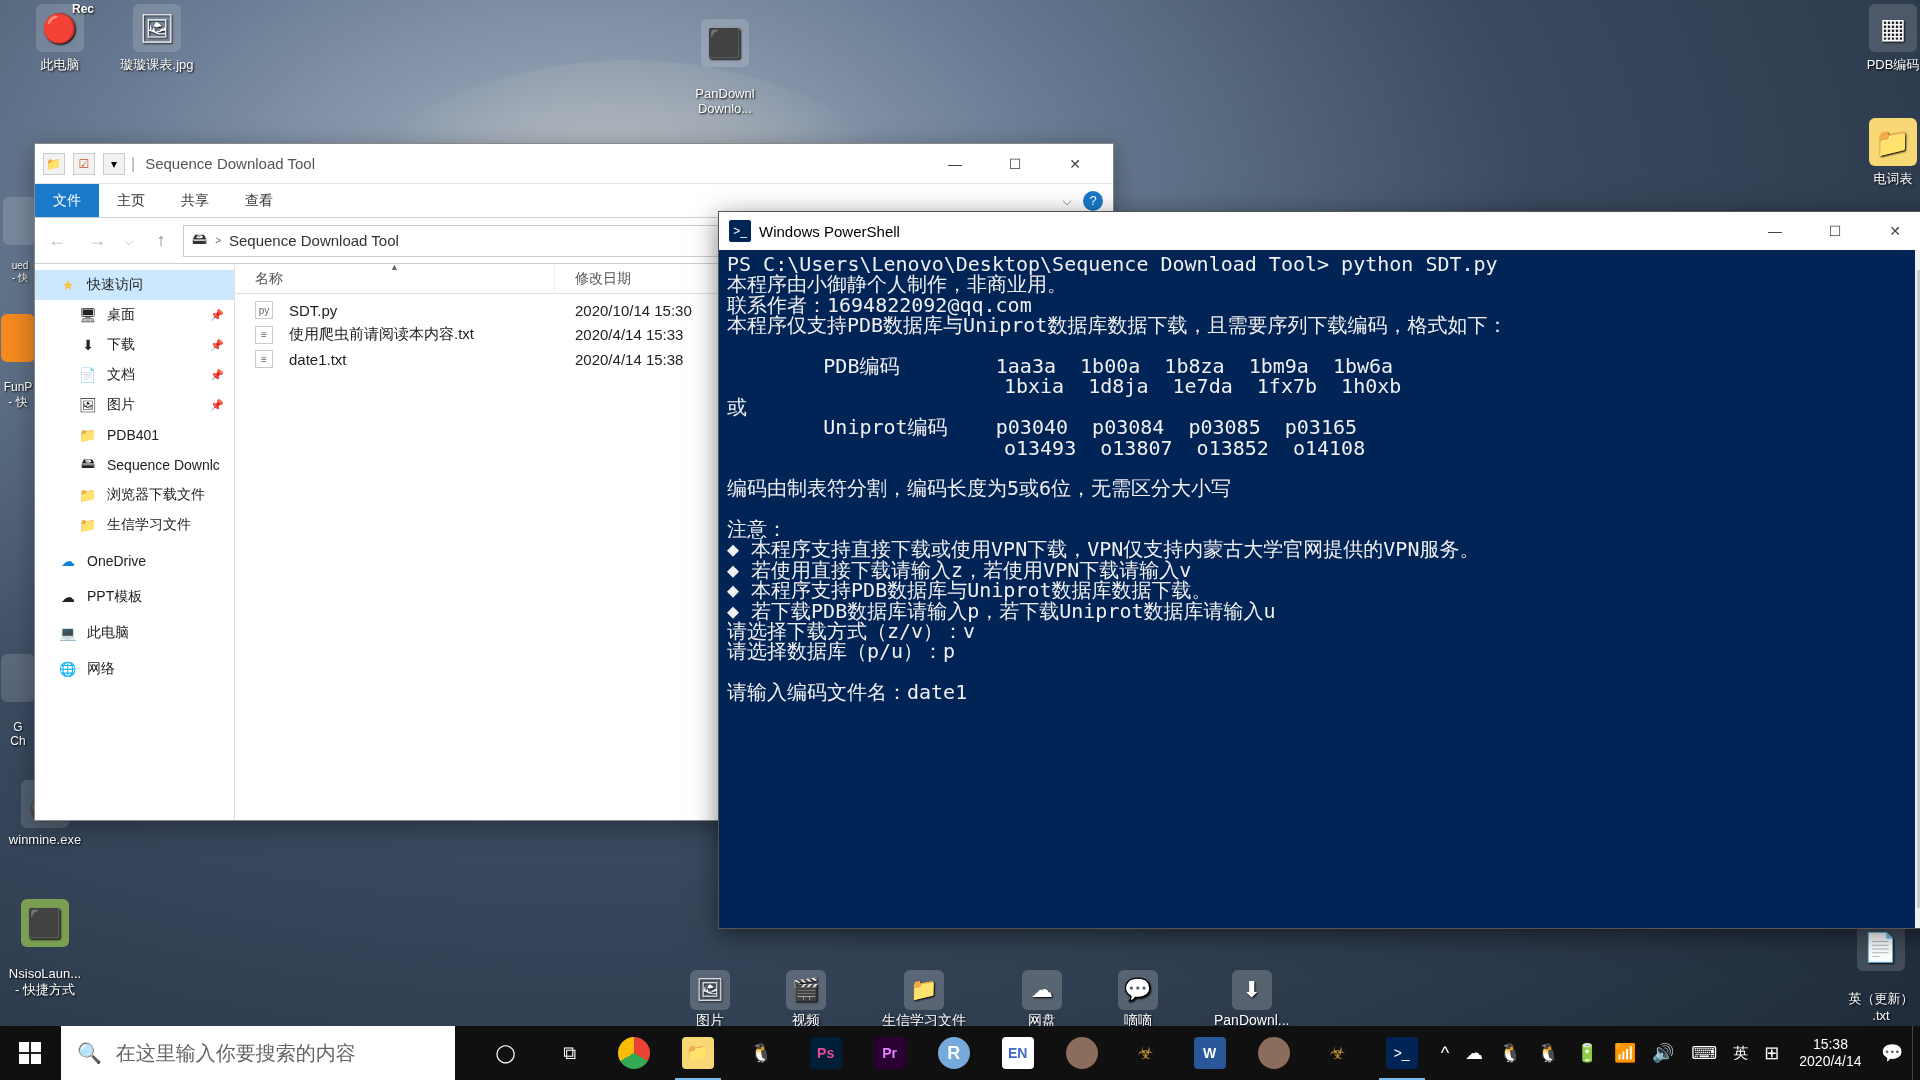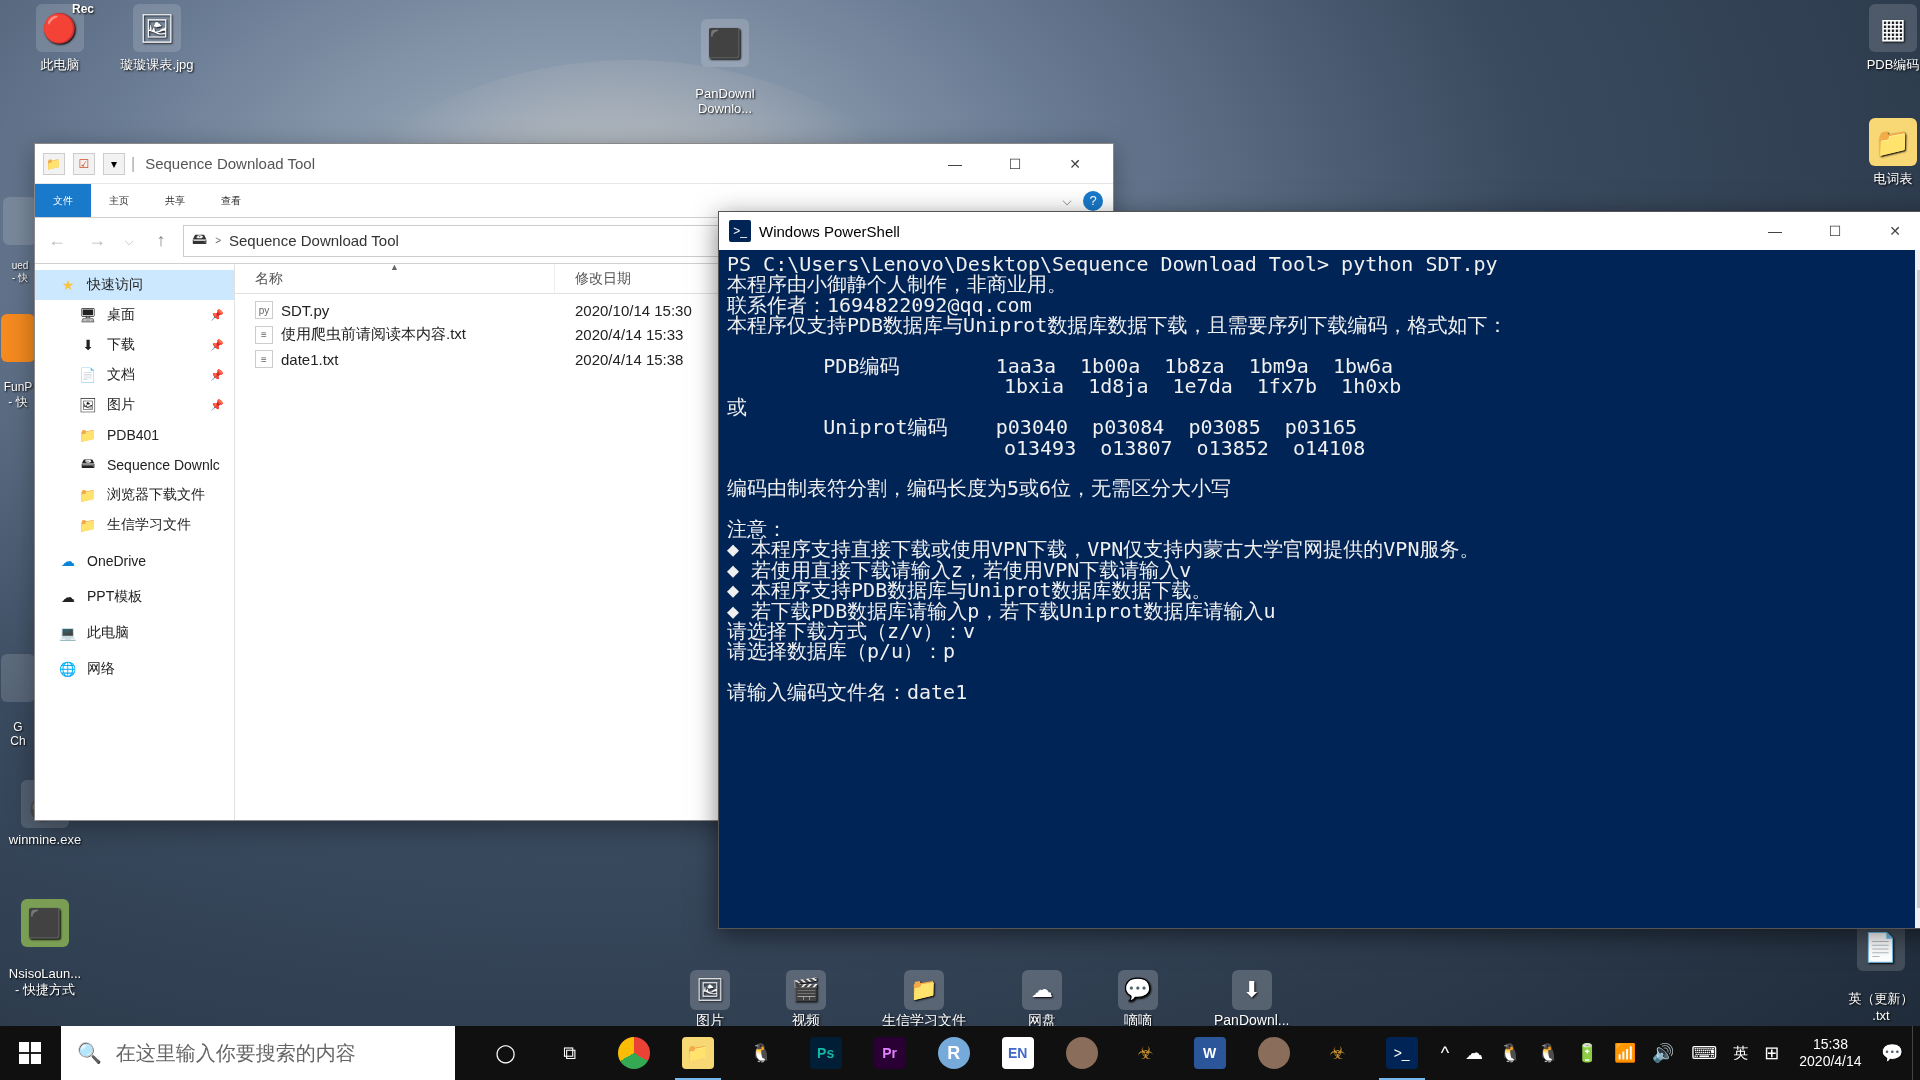--- a/index.html
+++ b/index.html
@@ -18,21 +18,21 @@
 
 .explorer { position: absolute; left: 34px; top: 143px; width: 1080px; height: 678px; background: #fff; border: 1px solid #888; box-shadow: 0 6px 24px rgba(0,0,0,0.35); display: flex; flex-direction: column; }
 .titlebar { height: 40px; background: #fff; display: flex; align-items: center; padding: 0 8px; border-bottom: 1px solid #e6e6e6; }
 .titlebar .ticons { display: flex; align-items: center; gap: 8px; }
 .titlebar .ticons .ti { width: 22px; height: 22px; background: #f2f2f2; border: 1px solid #ccc; display:flex; align-items:center; justify-content:center; font-size:12px; }
 .titlebar .ttitle { margin-left: 10px; color: #555; font-size: 15px; }
 .winctrls { margin-left: auto; display: flex; }
 .winctrl { width: 60px; height: 40px; display: flex; align-items: center; justify-content: center; color: #444; cursor: pointer; font-size: 14px; }
 
 .ribbon { height: 34px; background: #fff; display: flex; align-items: center; border-bottom: 1px solid #d0d0d0; }
-.ribbon .rtab { padding: 16px 18px; height: 100%; display: flex; align-items: center; font-size: 10px; color: #333; cursor: pointer; }
+.ribbon .rtab { padding: 16px 18px; height: 100%; display: flex; align-items: center; font-size: 14px; color: #333; cursor: pointer; }
 .ribbon .rtab.file { background: #1979ca; color: #fff; }
 .ribbon .rend { margin-left: auto; display: flex; align-items: center; gap: 6px; padding-right: 10px; }
 .ribbon .chev { width: 20px; height: 20px; color: #666; display:flex; align-items:center; justify-content:center; font-size:12px; }
 .ribbon .help { width: 20px; height: 20px; border-radius: 50%; background: #1979ca; color: #fff; display:flex; align-items:center; justify-content:center; font-size:13px; }
 
 .addrbar { height: 46px; display: flex; align-items: center; border-bottom: 1px solid #d0d0d0; padding: 0 4px; gap: 4px; }
 .navbtn { width: 36px; height: 36px; display: flex; align-items: center; justify-content: center; color: #888; font-size: 18px; cursor: pointer; }
 .navbtn.disabled { color: #bbb; cursor: default; }
 .addrbox { flex: 1; height: 32px; border: 1px solid #ccc; display: flex; align-items: center; padding: 0 8px; gap: 8px; font-size: 15px; color: #333; }
 .addrbox .chev { color: #666; font-size: 10px; }
@@ -47,21 +47,21 @@
 .nav .spacer { height: 6px; }
 .nav .item .star { color:#f6c442; }
 .nav .item .onedrive { color:#0a84d6; }
 
 .filearea { flex: 1; display: flex; flex-direction: column; }
 .colhdr { height: 30px; border-bottom: 1px solid #e0e0e0; display: grid; grid-template-columns: 320px 220px 1fr; }
 .colhdr .col { padding: 6px 20px; font-size: 14px; color: #555; border-right: 1px solid #eee; position: relative; }
 .colhdr .col .sort { position:absolute; left:50%; top:-2px; transform:translateX(-50%); font-size:9px; color:#666; }
 .files { flex: 1; padding: 4px 0; }
 .frow { display: grid; grid-template-columns: 320px 220px 1fr; padding: 3px 0; cursor: pointer; }
-.frow .fcell { padding: 0 20px; font-size: 15px; color: #222; display: flex; align-items: center; gap: 8px; }
+.frow .fcell { padding: 0 20px; font-size: 15px; color: #222; display: flex; align-items: center; gap: 16px; }
 .frow .ficon { width: 18px; height: 18px; background: #fff; border: 1px solid #ccc; display:flex; align-items:center; justify-content:center; font-size:10px; color:#666; }
 .statusbar { height: 28px; border-top: 1px solid #e0e0e0; display: flex; align-items: center; padding: 0 12px; font-size: 13px; color: #555; }
 
 
 .powershell { position: absolute; left: 718px; top: 211px; width: 1218px; height: 718px; background: #012456; box-shadow: 0 6px 24px rgba(0,0,0,0.5); display: flex; flex-direction: column; border: 1px solid #555; }
 .ps-title { height: 38px; background: #fff; display: flex; align-items: center; padding: 0 10px; color: #000; font-size: 15px; }
 .ps-title .psicon { width: 22px; height: 22px; background: #012456; color: #fff; display:flex; align-items:center; justify-content:center; font-size:12px; border-radius:2px; margin-right:8px; }
 .ps-title .winctrls .winctrl { height: 38px; }
 .ps-body { flex: 1; padding: 4px 8px; font-family: "NSimSun", "SimSun", Consolas, monospace; font-size: 20px; line-height: 1.02; color: #f0f0f0; white-space: pre; overflow: hidden; }
 .ps-scroll { position: absolute; right: 0; top: 38px; bottom: 0; width: 20px; background: #f0f0f0; }
@@ -351,21 +351,21 @@
       <div class="tbtn">
           <div class="tico" style="background: conic-gradient(#ea4335 0 120deg, #34a853 120deg 240deg, #fbbc05 240deg 360deg); border-radius:50%"></div>
         </div>
       <div class="tbtn active">
           <div class="tico" style="background:#f8d775; color:#a8721c">📁</div>
         </div>
       <div class="tbtn">
           <div class="tico">🐧</div>
         </div>
       <div class="tbtn">
-          <div class="tico" style="background:#001e36; color:#14b8a6; font-size:14px; font-weight:bold">Ps</div>
+          <div class="tico" style="background:#001e36; color:#ec4899; font-size:14px; font-weight:bold">Ps</div>
         </div>
       <div class="tbtn">
           <div class="tico" style="background:#2a0034; color:#e580ff; font-size:14px; font-weight:bold">Pr</div>
         </div>
       <div class="tbtn">
           <div class="tico" style="background:#75aadb; border-radius:50%; color:#fff; font-weight:bold">R</div>
         </div>
       <div class="tbtn">
           <div class="tico" style="background:#fff; color:#4169cc; font-size:14px; font-weight:bold">EN</div>
         </div>

